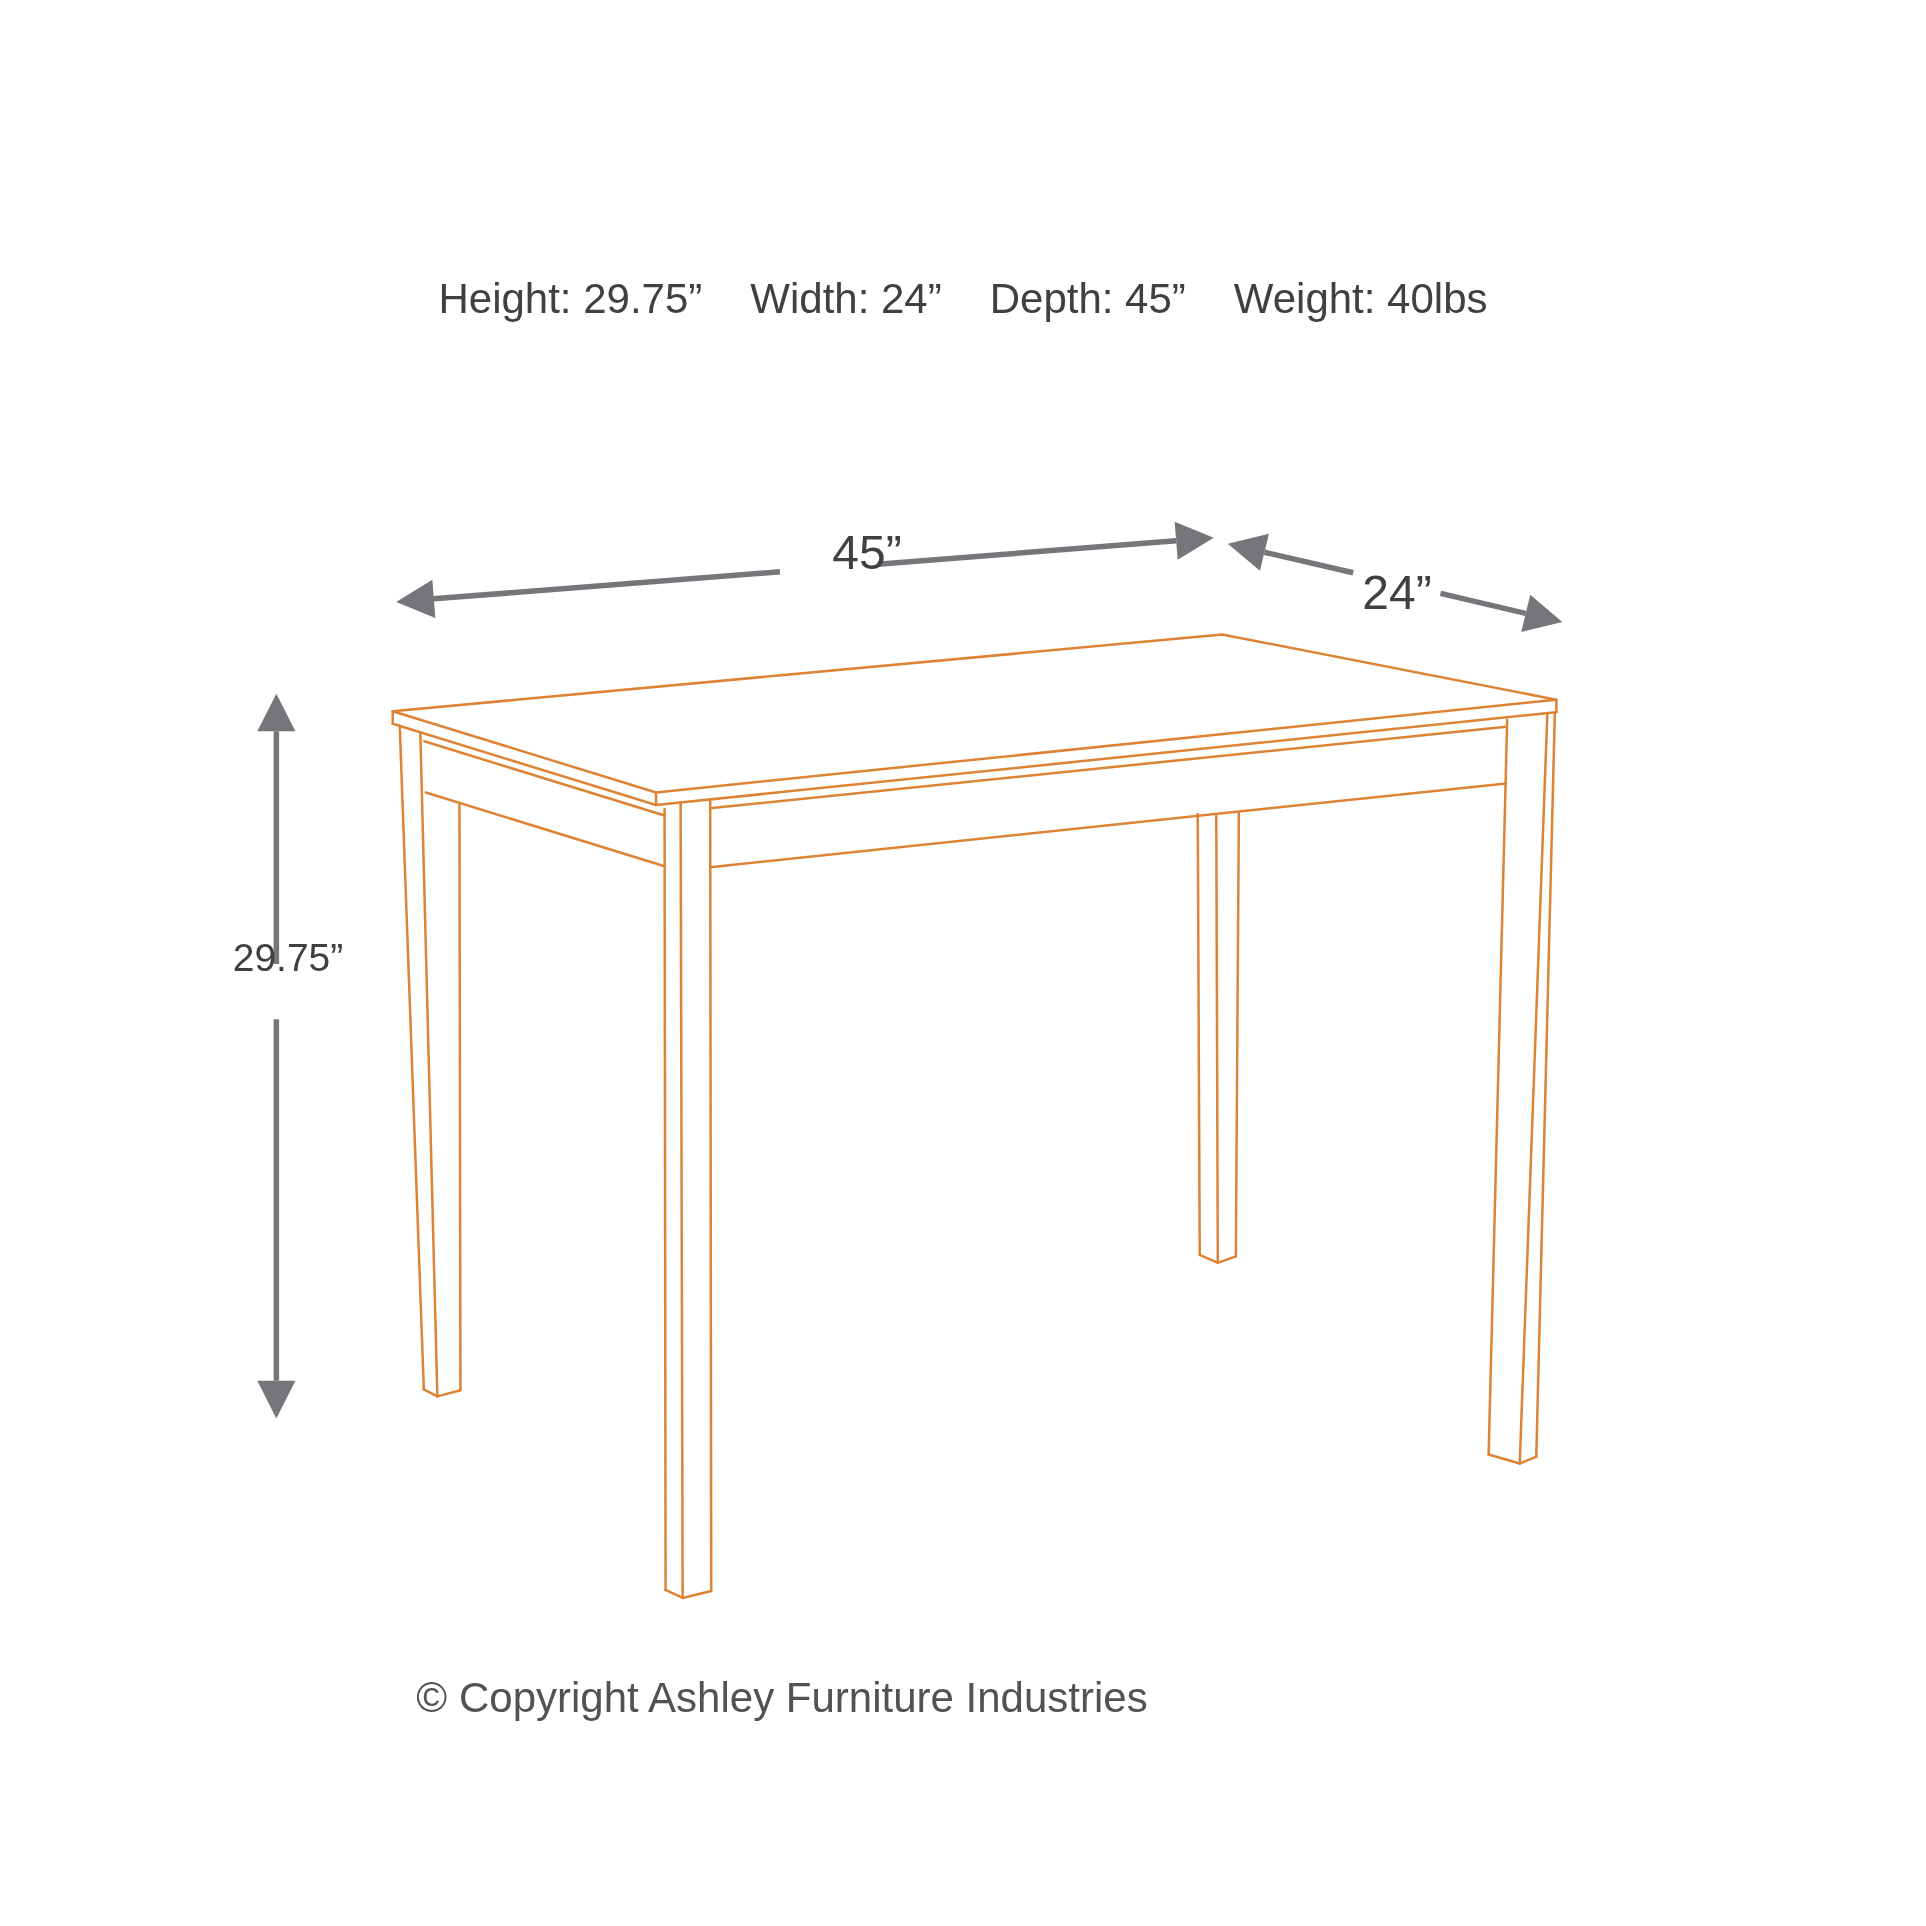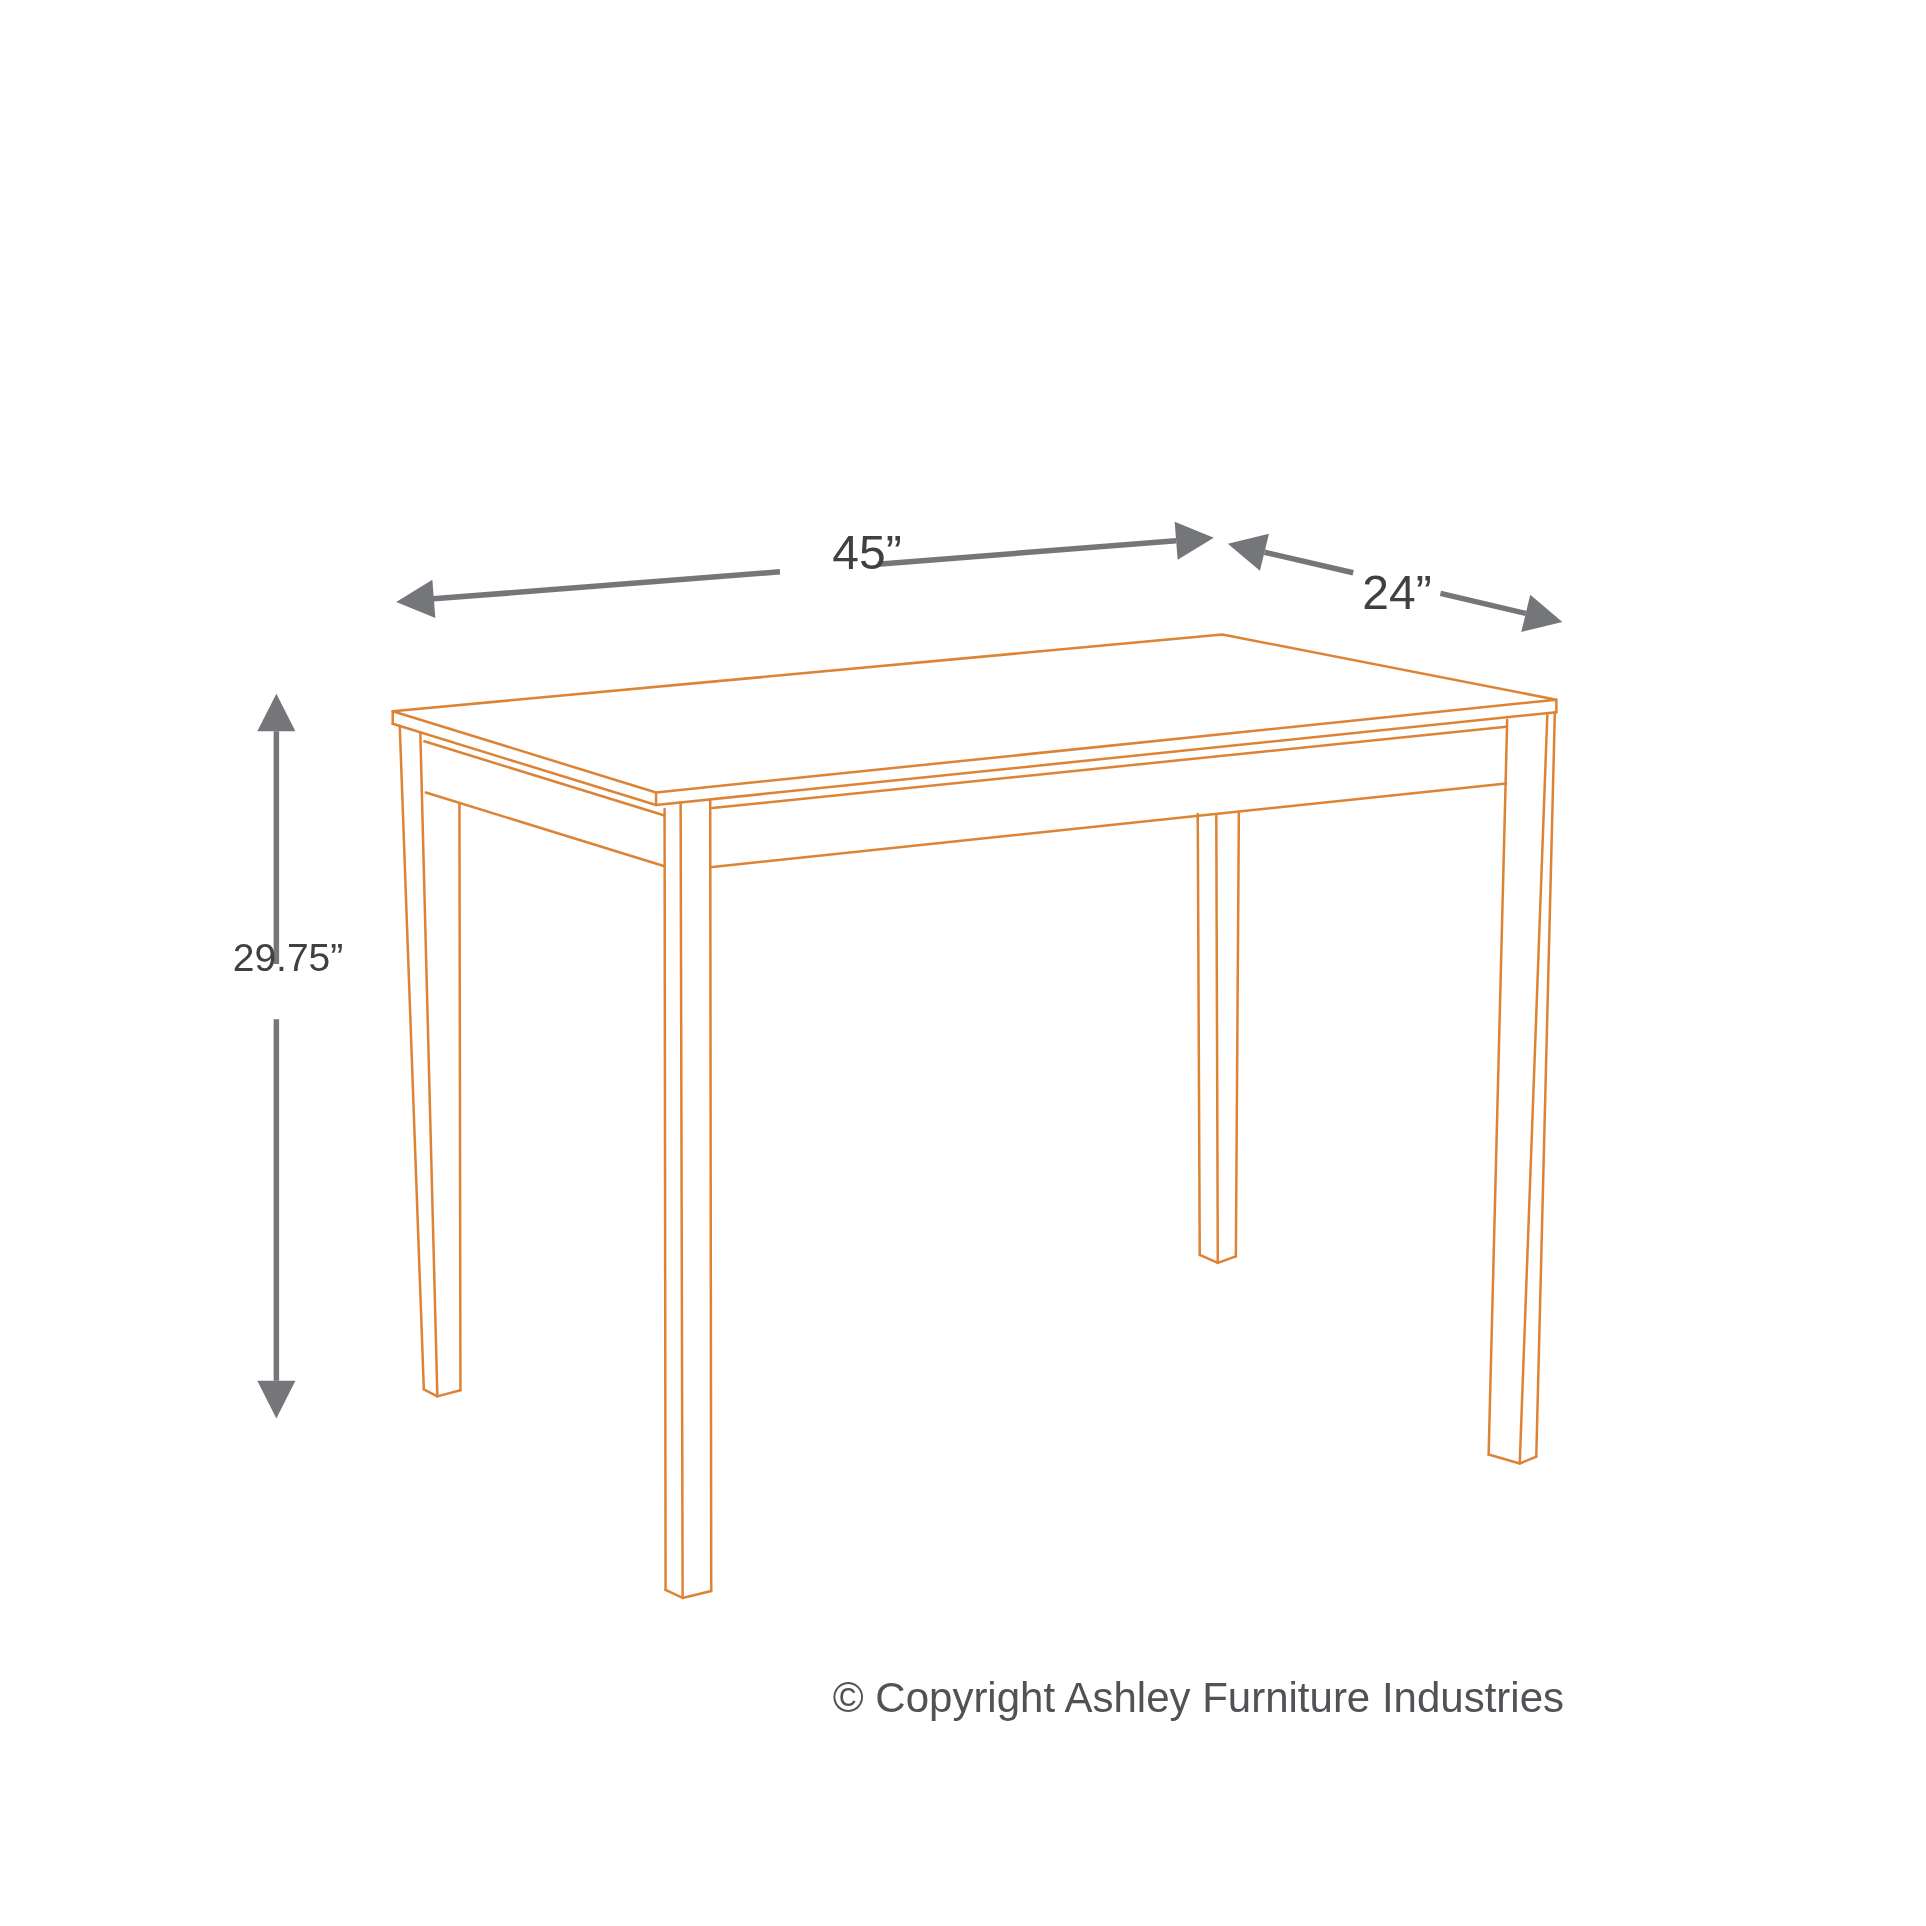--- a/index.html
+++ b/index.html
@@ -33,34 +33,40 @@
     transform:translate(-50%,-50%);
     color:var(--text);
     white-space:nowrap;
   }
   .dim-label.depth{left:867px;top:552px;font-size:48px;}
   .dim-label.width{left:1397px;top:592px;font-size:48px;}
   .dim-label.height{left:288px;top:958px;font-size:39px;}
   .copyright{
     position:absolute;
     top:1674px;left:0;width:1564px;
-    text-align:right;
+    text-align:center;
     font-size:42px;
     color:var(--copy);
   }
   svg{position:absolute;left:0;top:0;}
   .table-stroke{stroke:var(--outline);stroke-width:5;fill:none;stroke-linecap:round;stroke-linejoin:round;}
   .dim-stroke{stroke:var(--dim);stroke-width:11;fill:none;stroke-linecap:butt;}
   .dim-head{fill:var(--dim);stroke:none;}
 </style>
 </head>
 <body>
 
 <div class="stage">
 
+  <div class="spec-header">
+    <span>Height: 29.75”</span>
+    <span>Width: 24”</span>
+    <span>Depth: 45”</span>
+    <span>Weight: 40lbs</span>
+  </div>
 
   <svg width="1926" height="1926" viewBox="0 0 3840 3840">
 
     <g>
 
       <g>
         <path class="table-stroke" d="M846,1478 L1325,1626"></path>
         <path class="table-stroke" d="M849,1580 L1325,1727"></path>
         <path class="table-stroke" d="M1420,1611 L3003,1449"></path>
         <path class="table-stroke" d="M1416,1729 L3003,1562"></path>

